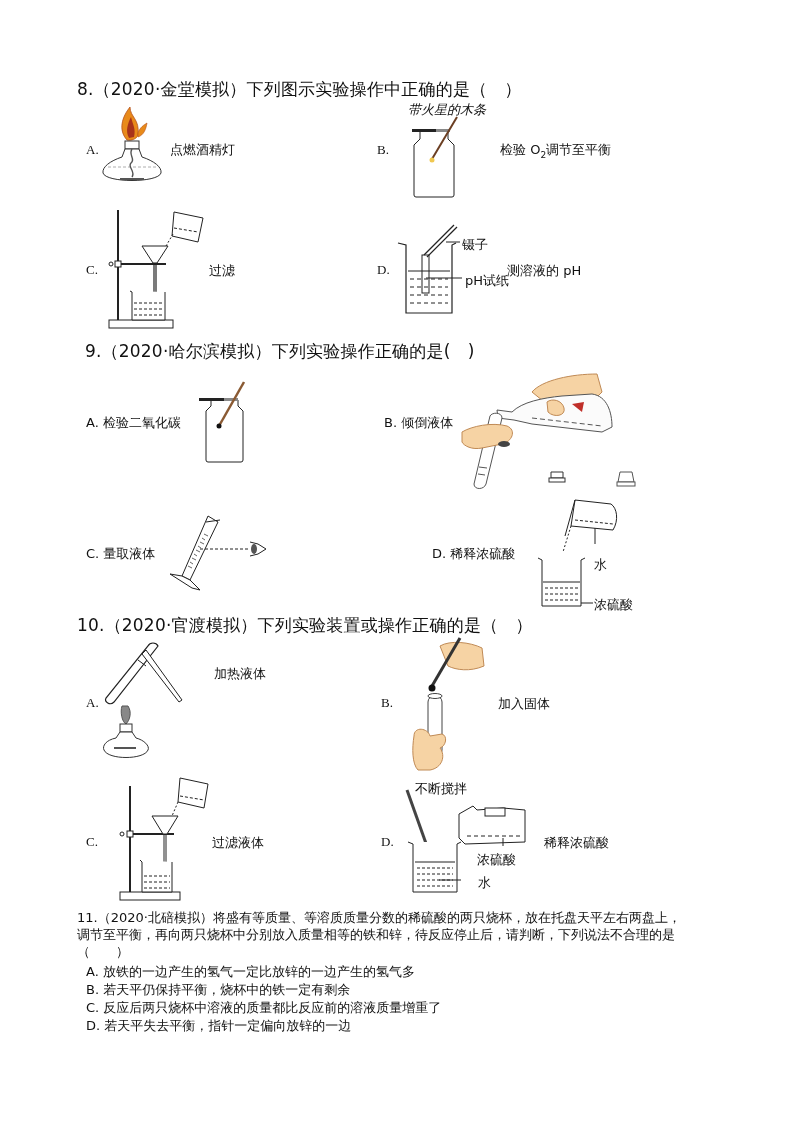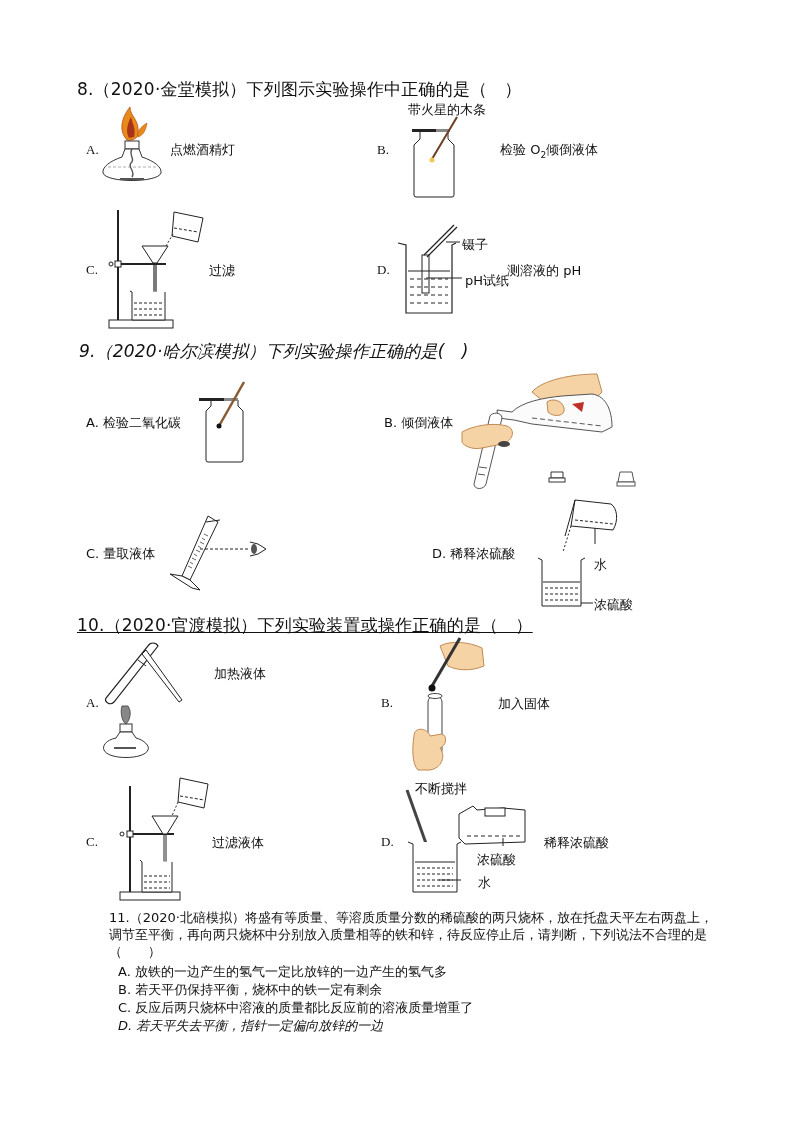--- a/index.html
+++ b/index.html
@@ -3,21 +3,21 @@
 <meta charset="utf-8">
 <style>
   html, body { margin:0; padding:0; background:#ffffff; }
   body { width:794px; height:1123px; position:relative; overflow:hidden;
          font-family:"DejaVu Sans","Liberation Sans",sans-serif; color:#111; }
   .abs { position:absolute; }
   .q-title { font-size:17px; white-space:nowrap; letter-spacing:0.2px; }
   .opt-letter { font-family:"Liberation Serif","DejaVu Serif",serif; font-size:13px; }
   .opt-text { font-size:13px; white-space:nowrap; }
   .lbl { font-size:13px; white-space:nowrap; }
-  .txt-line { font-size:13px; white-space:nowrap; line-height:17px;margin-left:32px; }
+  .txt-line { font-size:13px; white-space:nowrap; line-height:17px; }
   svg { position:absolute; overflow:visible; }
   sub { font-size:9px; }
 </style>
 </head>
 <body>
 
 <div class="abs q-title" style="left:77px;top:78px;">8.（2020·金堂模拟）下列图示实验操作中正确的是（　）</div>
 
 <div class="abs opt-letter" style="left:86px;top:142px;">A.</div>
 <svg style="left:100px;top:105px;" width="70" height="85" viewBox="0 0 70 85">
@@ -25,31 +25,31 @@
   <path d="M29 33 C25 26, 28 18, 31 12 C33 20, 36 24, 34 32 Z" fill="#a8321a"></path>
   <path d="M38 28 C40 22, 44 20, 47 18 C46 24, 44 30, 38 32 Z" fill="#e88a1a" stroke="#b5501a" stroke-width="0.6"></path>
   <rect x="25" y="36" width="14" height="8" fill="#fff" stroke="#333" stroke-width="1"></rect>
   <path d="M25 44 L22 52 C10 56, 2 62, 3 68 C6 78, 58 78, 61 68 C62 62, 54 56, 42 52 L39 44 Z" fill="#fff" stroke="#333" stroke-width="1"></path>
   <path d="M8 62 L56 62" stroke="#999" stroke-dasharray="3 2" stroke-width="0.8"></path>
   <path d="M32 44 C28 50, 36 54, 31 58 C27 62, 36 66, 32 72" stroke="#555" stroke-width="1.4" fill="none"></path>
   <path d="M20 74 L44 74" stroke="#555" stroke-width="2"></path>
 </svg>
 <div class="abs opt-text" style="left:170px;top:141px;">点燃酒精灯</div>
 
-<div class="abs lbl" style="left:408px;top:101px;">带火星的木条</div>
+<div class="abs lbl" style="left:408px;top:101px;font-style:italic;">带火星的木条</div>
 <div class="abs opt-letter" style="left:377px;top:142px;">B.</div>
 <svg style="left:410px;top:115px;" width="60" height="90" viewBox="0 0 60 90">
   <path d="M10 16 L10 24 L4 30 L4 80 Q4 82 6 82 L42 82 Q44 82 44 80 L44 30 L38 24 L38 16" fill="#fff" stroke="#222" stroke-width="1"></path>
   <rect x="2" y="14" width="24" height="3" fill="#222"></rect>
   <rect x="26" y="14" width="14" height="3" fill="#888"></rect>
   <line x1="47" y1="2" x2="22" y2="44" stroke="#6b3e22" stroke-width="2"></line>
   <circle cx="22" cy="45" r="2.5" fill="#f0c850"></circle>
 </svg>
 <div class="abs opt-text" style="left:500px;top:141px;">
-  <span>检验 O</span><sub>2</sub><span>倾倒液体</span>
+  <span>检验 O</span><sub>2</sub><span>调节至平衡</span>
 </div>
 
 <div class="abs opt-letter" style="left:86px;top:262px;">C.</div>
 <svg style="left:108px;top:208px;" width="100" height="122" viewBox="0 0 100 122">
   <line x1="10" y1="2" x2="10" y2="114" stroke="#222" stroke-width="2"></line>
   <rect x="1" y="112" width="64" height="8" fill="#fff" stroke="#222" stroke-width="1"></rect>
   <circle cx="3" cy="56" r="2" fill="none" stroke="#222"></circle>
   <rect x="7" y="53" width="6" height="6" fill="#fff" stroke="#222"></rect>
   <line x1="13" y1="56" x2="58" y2="56" stroke="#222" stroke-width="2"></line>
   <path d="M34 38 L60 38 L49 55 L45 55 Z" fill="#fff" stroke="#222" stroke-width="1"></path>
@@ -76,21 +76,21 @@
   <rect x="24" y="30" width="7" height="38" fill="none" stroke="#222"></rect>
   <line x1="26" y1="30" x2="56" y2="0" stroke="#222" stroke-width="1.2"></line>
   <line x1="29" y1="32" x2="59" y2="2" stroke="#222" stroke-width="1.2"></line>
   <line x1="48" y1="17" x2="62" y2="17" stroke="#222"></line>
   <line x1="28" y1="53" x2="64" y2="53" stroke="#222"></line>
 </svg>
 <div class="abs lbl" style="left:462px;top:236px;">镊子</div>
 <div class="abs lbl" style="left:465px;top:272px;">pH试纸</div>
 <div class="abs opt-text" style="left:507px;top:262px;">测溶液的 pH</div>
 
-<div class="abs q-title" style="left:79px;top:340px;font-style:italic;">9.（2020·哈尔滨模拟）下列实验操作正确的是(　)</div>
+<div class="abs q-title" style="left:85px;top:340px;">9.（2020·哈尔滨模拟）下列实验操作正确的是(　)</div>
 
 <div class="abs opt-text" style="left:86px;top:414px;">A. 检验二氧化碳</div>
 <svg style="left:199px;top:380px;" width="55" height="85" viewBox="0 0 55 85">
   <path d="M12 20 L12 26 L7 31 L7 80 Q7 82 9 82 L42 82 Q44 82 44 80 L44 31 L39 26 L39 20" fill="#fff" stroke="#222" stroke-width="1"></path>
   <rect x="0" y="18" width="25" height="3" fill="#222"></rect>
   <rect x="25" y="18" width="14" height="3" fill="#888"></rect>
   <line x1="45" y1="2" x2="20" y2="46" stroke="#8a5a33" stroke-width="2.5"></line>
   <circle cx="20" cy="46" r="2.5" fill="#111"></circle>
 </svg>
 
@@ -143,21 +143,21 @@
   <path d="M5 88 L9 90 L9 136 L48 136 L48 90 L52 88" fill="#fff" stroke="#222"></path>
   <line x1="10" y1="112" x2="47" y2="112" stroke="#222"></line>
   <line x1="12" y1="118" x2="46" y2="118" stroke="#222" stroke-dasharray="3 2"></line>
   <line x1="12" y1="124" x2="46" y2="124" stroke="#222" stroke-dasharray="3 2"></line>
   <line x1="12" y1="130" x2="46" y2="130" stroke="#222" stroke-dasharray="3 2"></line>
   <line x1="48" y1="133" x2="60" y2="133" stroke="#222"></line>
 </svg>
 <div class="abs lbl" style="left:594px;top:556px;">水</div>
 <div class="abs lbl" style="left:594px;top:596px;">浓硫酸</div>
 
-<div class="abs q-title" style="left:77px;top:614px;text-decoration:underline;">10.（2020·官渡模拟）下列实验装置或操作正确的是（　）</div>
+<div class="abs q-title" style="left:77px;top:614px;">10.（2020·官渡模拟）下列实验装置或操作正确的是（　）</div>
 
 <div class="abs opt-letter" style="left:86px;top:695px;">A.</div>
 <svg style="left:100px;top:640px;" width="120" height="125" viewBox="0 0 120 125">
   <path d="M48 6 C50 2, 56 2, 58 6 L14 62 C10 66, 4 62, 6 58 Z" fill="#fff" stroke="#222" stroke-width="1.2"></path>
   <line x1="38" y1="20" x2="46" y2="26" stroke="#222"></line>
   <path d="M46 10 L82 60 L79 62 L42 14 Z" fill="#fff" stroke="#222"></path>
   <path d="M22 66 C20 72, 22 82, 26 84 C30 80, 32 72, 28 66 Z" fill="#888" stroke="#555"></path>
   <rect x="20" y="84" width="12" height="8" fill="#fff" stroke="#333"></rect>
   <path d="M20 92 L16 98 C6 100, 2 106, 4 110 C8 120, 44 120, 48 110 C50 106, 44 100, 36 98 L32 92 Z" fill="#fff" stroke="#333"></path>
   <line x1="14" y1="108" x2="36" y2="108" stroke="#555" stroke-width="2"></line>
@@ -214,13 +214,13 @@
 <div class="abs lbl" style="left:477px;top:851px;">浓硫酸</div>
 <div class="abs lbl" style="left:478px;top:874px;">水</div>
 <div class="abs opt-text" style="left:544px;top:834px;">稀释浓硫酸</div>
 
 <div class="abs txt-line" style="left:77px;top:909px;">11.（2020·北碚模拟）将盛有等质量、等溶质质量分数的稀硫酸的两只烧杯，放在托盘天平左右两盘上，</div>
 <div class="abs txt-line" style="left:77px;top:926px;text-align:center;">调节至平衡，再向两只烧杯中分别放入质量相等的铁和锌，待反应停止后，请判断，下列说法不合理的是</div>
 <div class="abs txt-line" style="left:77px;top:943px;">（　　）</div>
 <div class="abs txt-line" style="left:86px;top:963px;text-align:right;">A. 放铁的一边产生的氢气一定比放锌的一边产生的氢气多</div>
 <div class="abs txt-line" style="left:86px;top:981px;">B. 若天平仍保持平衡，烧杯中的铁一定有剩余</div>
 <div class="abs txt-line" style="left:86px;top:999px;">C. 反应后两只烧杯中溶液的质量都比反应前的溶液质量增重了</div>
-<div class="abs txt-line" style="left:86px;top:1017px;font-style:italic;">D. 若天平失去平衡，指针一定偏向放锌的一边</div>
+<div class="abs txt-line" style="left:86px;top:1017px;">D. 若天平失去平衡，指针一定偏向放锌的一边</div>
 
 </body></html>

